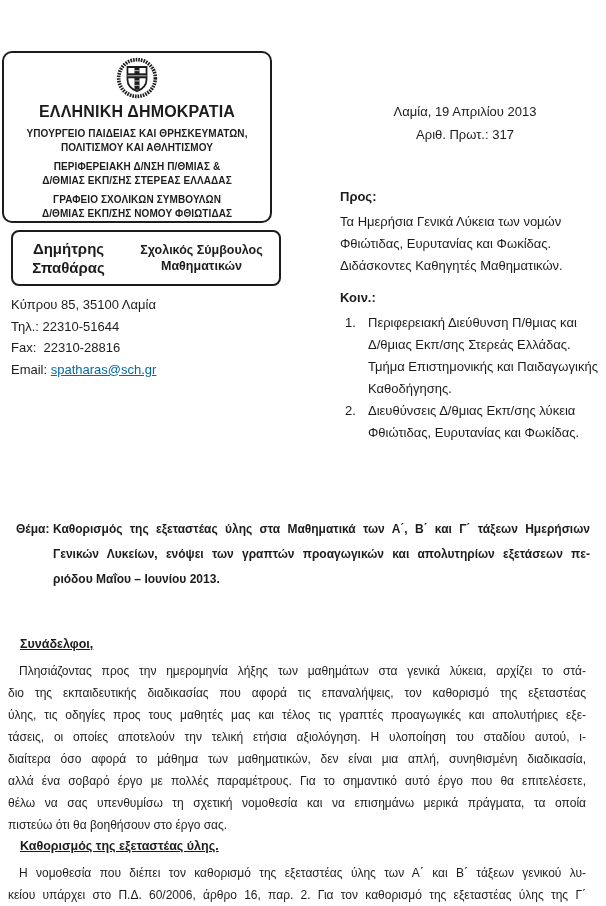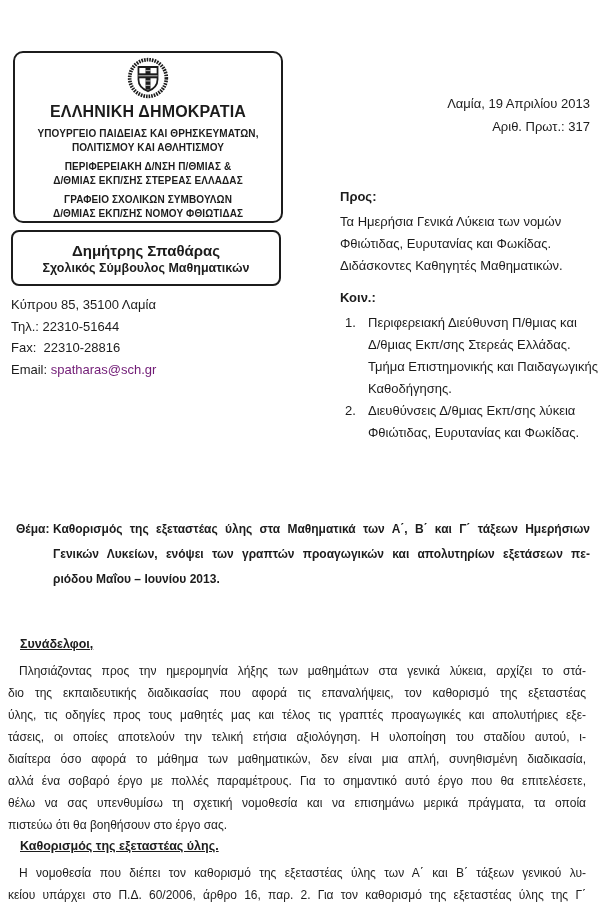--- a/index.html
+++ b/index.html
@@ -9,47 +9,47 @@
     background:#ffffff;
     font-family:"Liberation Sans","DejaVu Sans",sans-serif;
     color:#1c1c1c;
     margin:0 auto;
     overflow:hidden;
   }
   .abs { position:absolute; }
 
   
   .lh-box {
-    left:13px; top:51px; width:270px; height:172px;
+    left:2px; top:51px; width:270px; height:172px;
     border:2px solid #1c1c1c; border-radius:10px;
     box-sizing:border-box;
     display:flex; flex-direction:column; align-items:center;
     padding-top:3px; text-align:center;
   }
   .emblem { width:44px; height:44px; flex:0 0 auto; }
   .republic { font-size:16px; font-weight:bold; line-height:20px; margin-top:2px; letter-spacing:.2px; }
   .lh-group { margin-top:5px; font-size:10px; font-weight:bold; line-height:14px; letter-spacing:.1px; }
 
   .adv-box {
     left:11px; top:230px; width:270px; height:56px;
     border:2px solid #1c1c1c; border-radius:8px;
     box-sizing:border-box;
-    display:flex; flex-direction:column; align-items:center; justify-content:center;
+    display:flex; align-items:center; justify-content:center;
     text-align:center;
   }
   .adv-name { font-size:15px; font-weight:bold; line-height:19px; }
   .adv-sub  { font-size:12.5px; font-weight:bold; line-height:16px; }
 
   
   .contact { left:11px; top:294px; width:280px; font-size:13px; }
   .c-line { line-height:21.5px; white-space:pre-wrap; }
-  .email-link { color:#701a75; cursor:pointer; }
+  .email-link { color:#0369a1; text-decoration:underline; cursor:pointer; }
 
   
-  .date-block { left:340px; top:92px; width:250px; text-align:right; font-size:13px; }
+  .date-block { left:340px; top:100px; width:250px; text-align:center; font-size:13px; }
   .date-block div { line-height:23px; }
   .sec-label { font-size:13px; font-weight:bold; }
   .to-label { left:340px; top:189px; }
   .to-lines { left:340px; top:211px; width:266px; font-size:13px; }
   .r-line { line-height:22px; white-space:nowrap; }
   .cc-label { left:340px; top:290px; }
   .cc-list  { left:345px; top:312px; width:261px; font-size:13px; }
   .cc-item  { display:flex; }
   .cc-num   { width:23px; flex:0 0 auto; line-height:22px; }
   .cc-lines { flex:1; }

